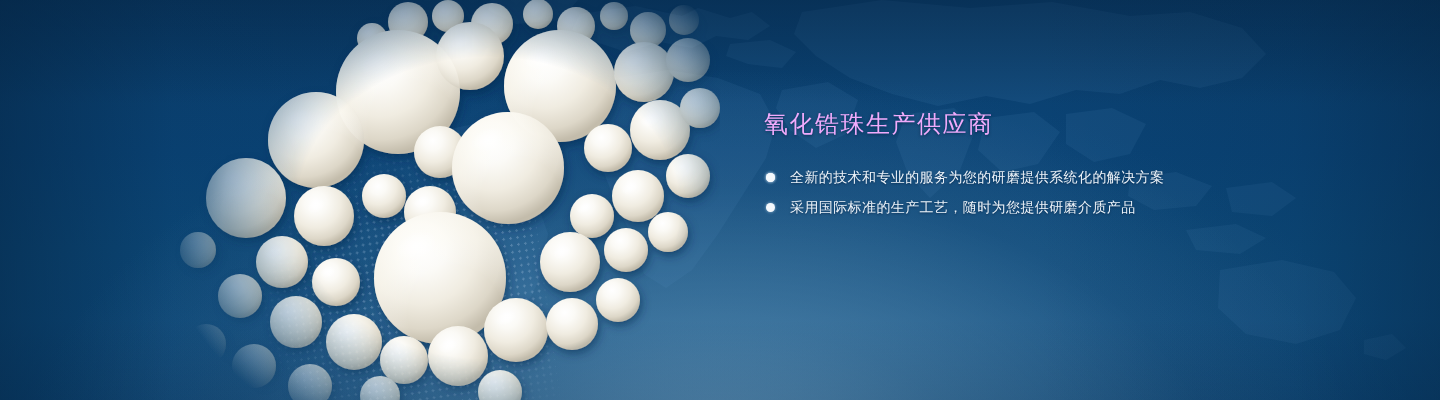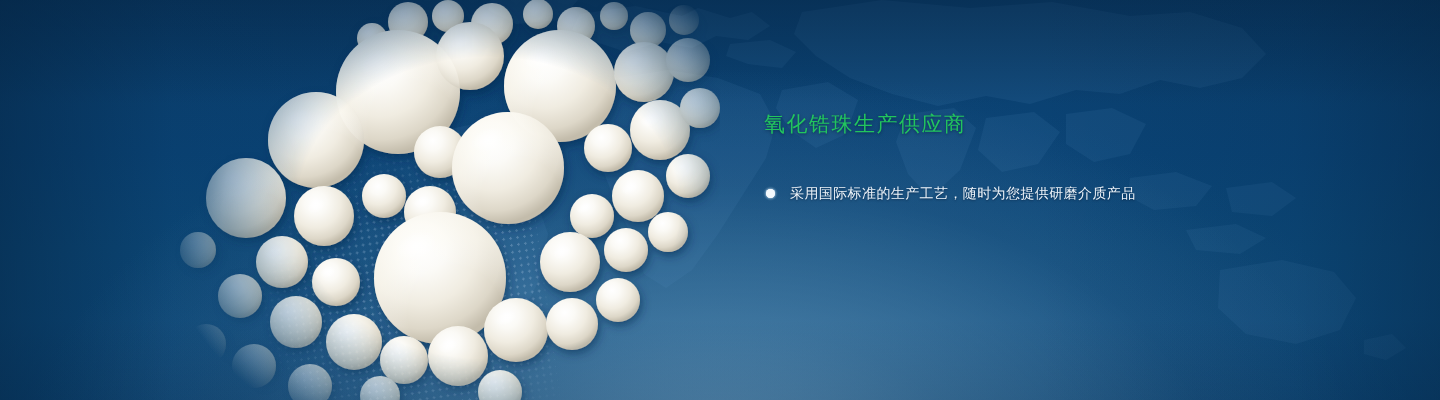--- a/index.html
+++ b/index.html
@@ -87,26 +87,26 @@
   .beads svg { width: 100%; height: 100%; display: block; overflow: visible; }
 
   
   .copy {
     position: absolute;
     left: 764px;
     top: 104px;
     width: 600px;
   }
   .headline {
-    color: #22c55e;
-    font-size: 21px;
+    color: #f0abfc;
+    font-size: 24px;
     line-height: 40px;
     letter-spacing: 1.5px;
     font-weight: 400;
-    margin: 0 0 38px 0;
+    margin: 0 0 22px 0;
     text-shadow: 0 1px 3px rgba(0,20,45,0.55);
     white-space: nowrap;
   }
   .points { list-style: none; margin: 0; padding: 0; }
   .point {
     position: relative;
     padding-left: 26px;
     margin-bottom: 7px;
     color: #eef4fa;
     font-size: 14px;
@@ -293,20 +293,24 @@
     <h1 class="headline">氧化锆珠生产供应商</h1>
 
     <ul class="points">
 
       <li class="point">
         <span class="dot"></span>
         <span class="ptext">
         </span>
       </li>
 
+      <li class="point">
+        <span class="dot"></span>
+        <span class="ptext">全新的技术和专业的服务为您的研磨提供系统化的解决方案</span>
+      </li>
 
       <li class="point">
         <span class="dot"></span>
         <span class="ptext">采用国际标准的生产工艺，随时为您提供研磨介质产品</span>
       </li>
 
     </ul>
   </div>
 
 </div>

